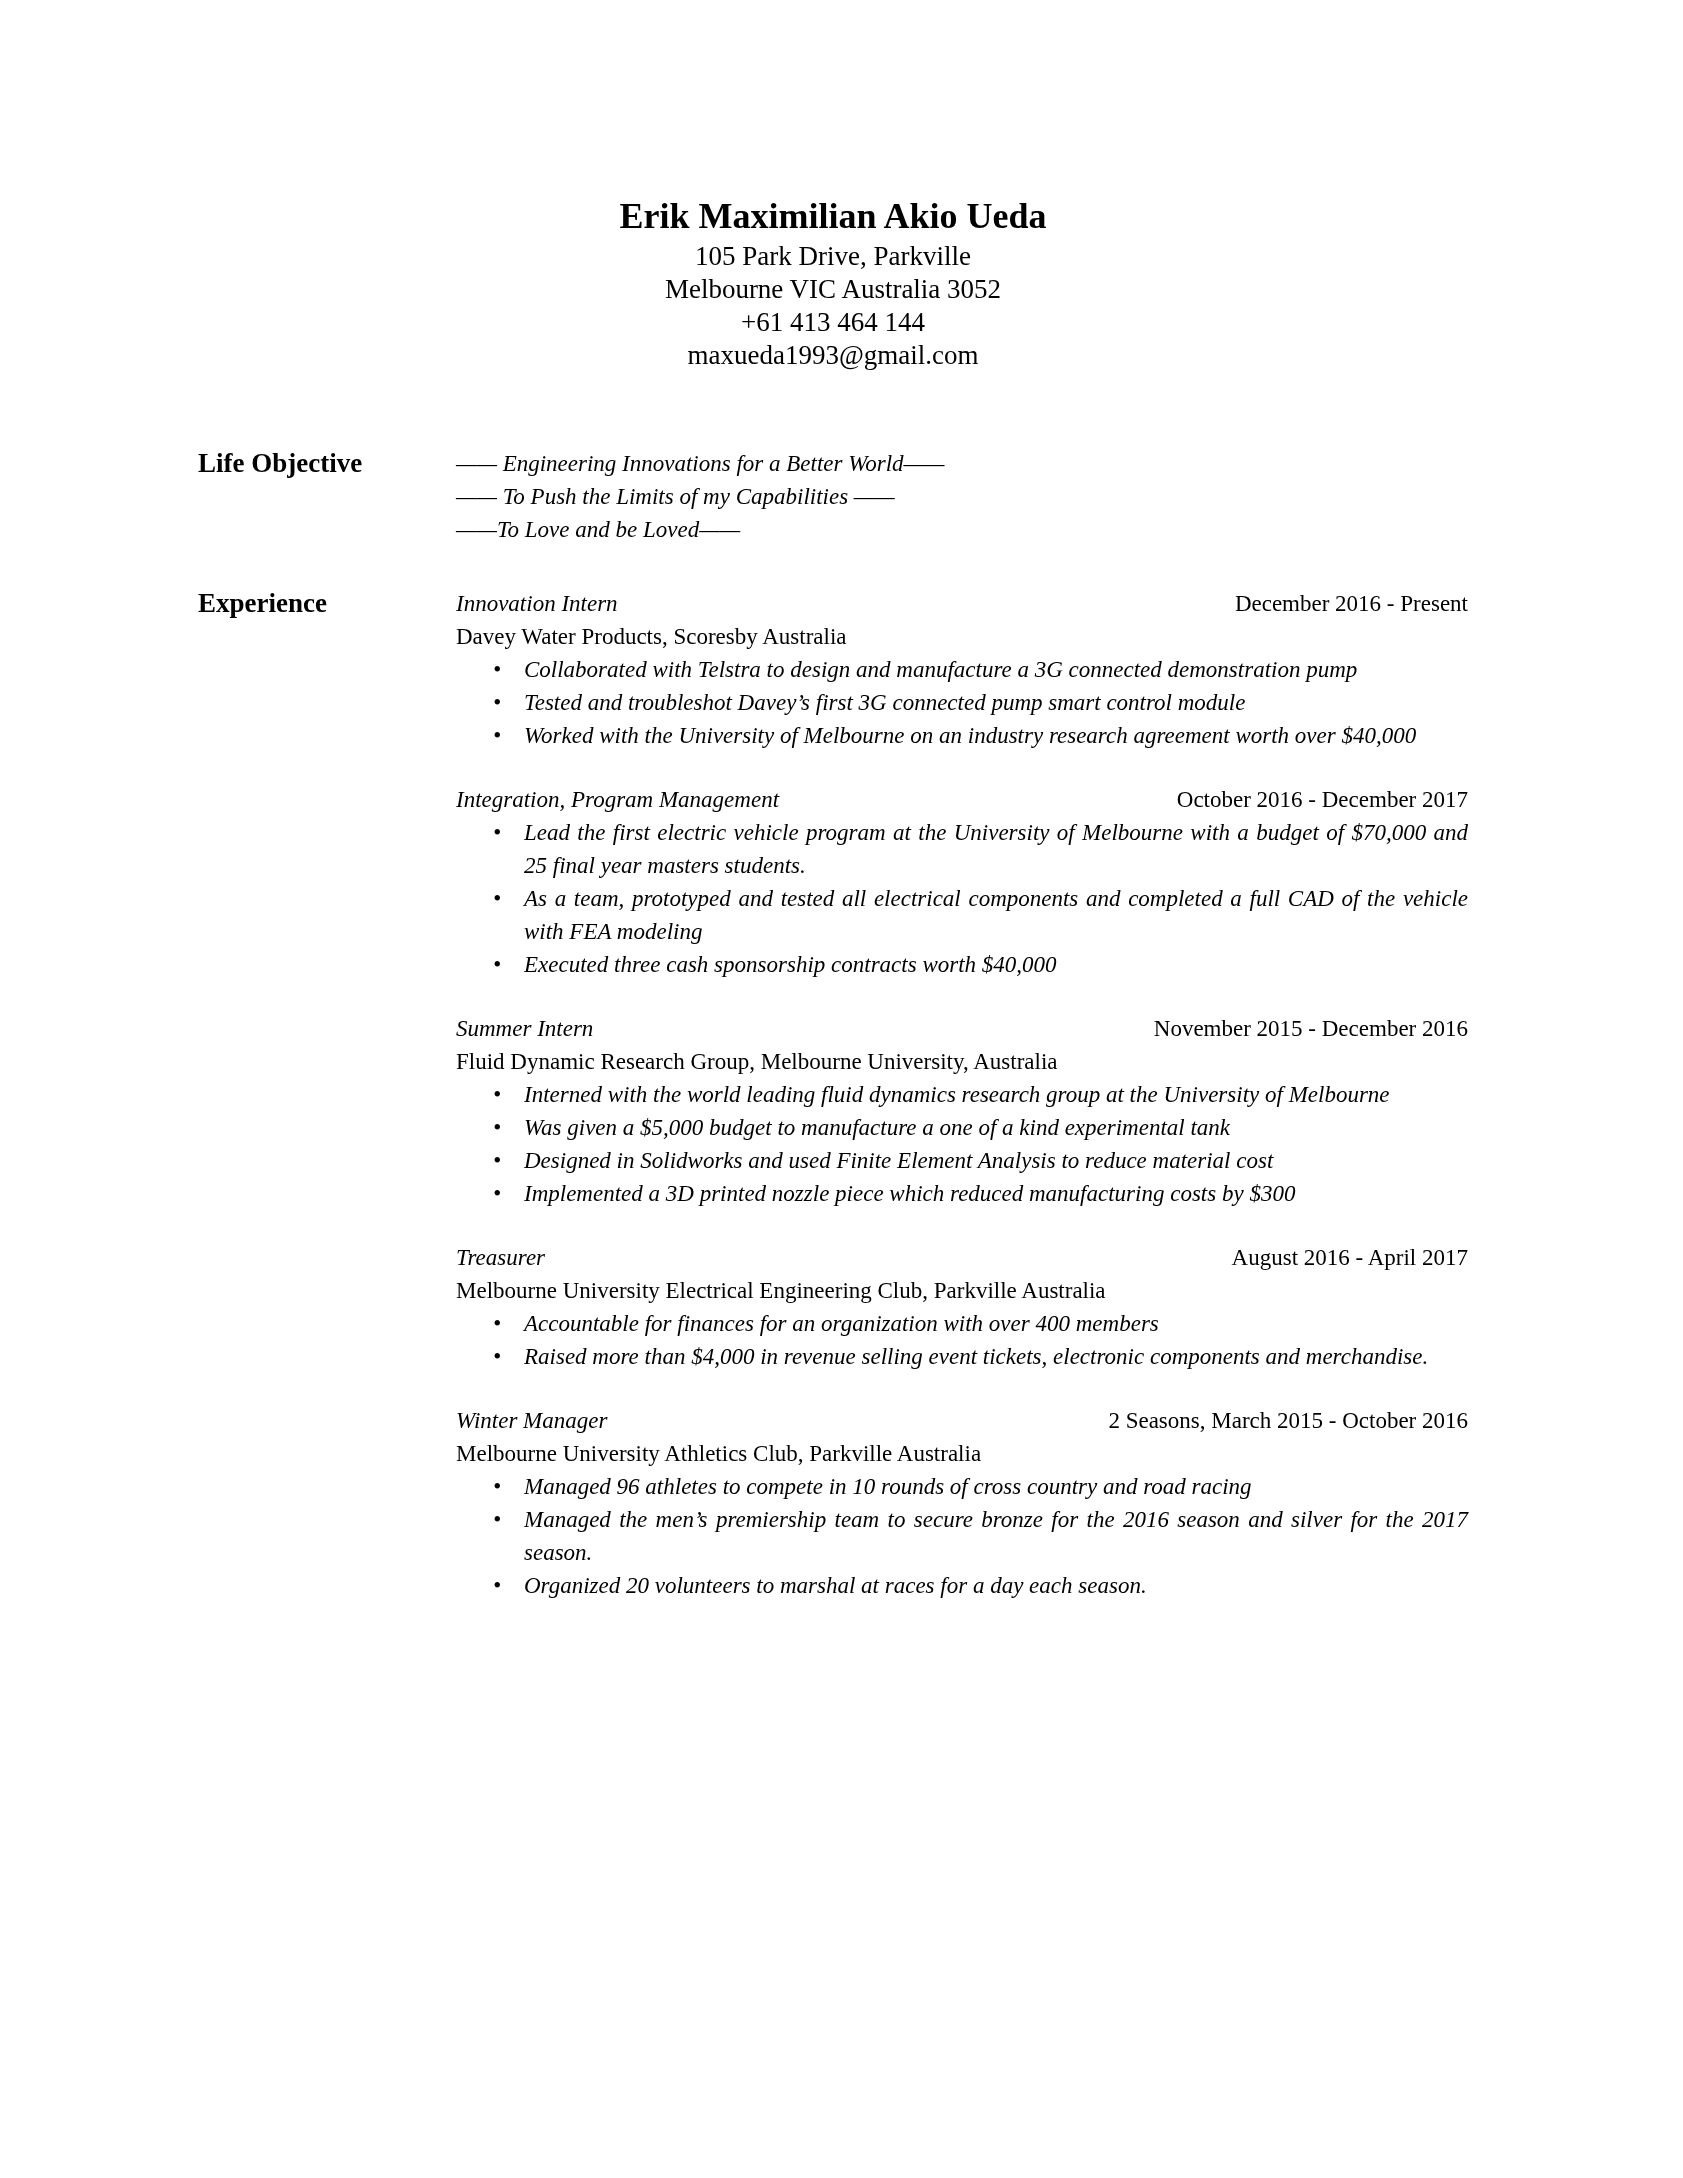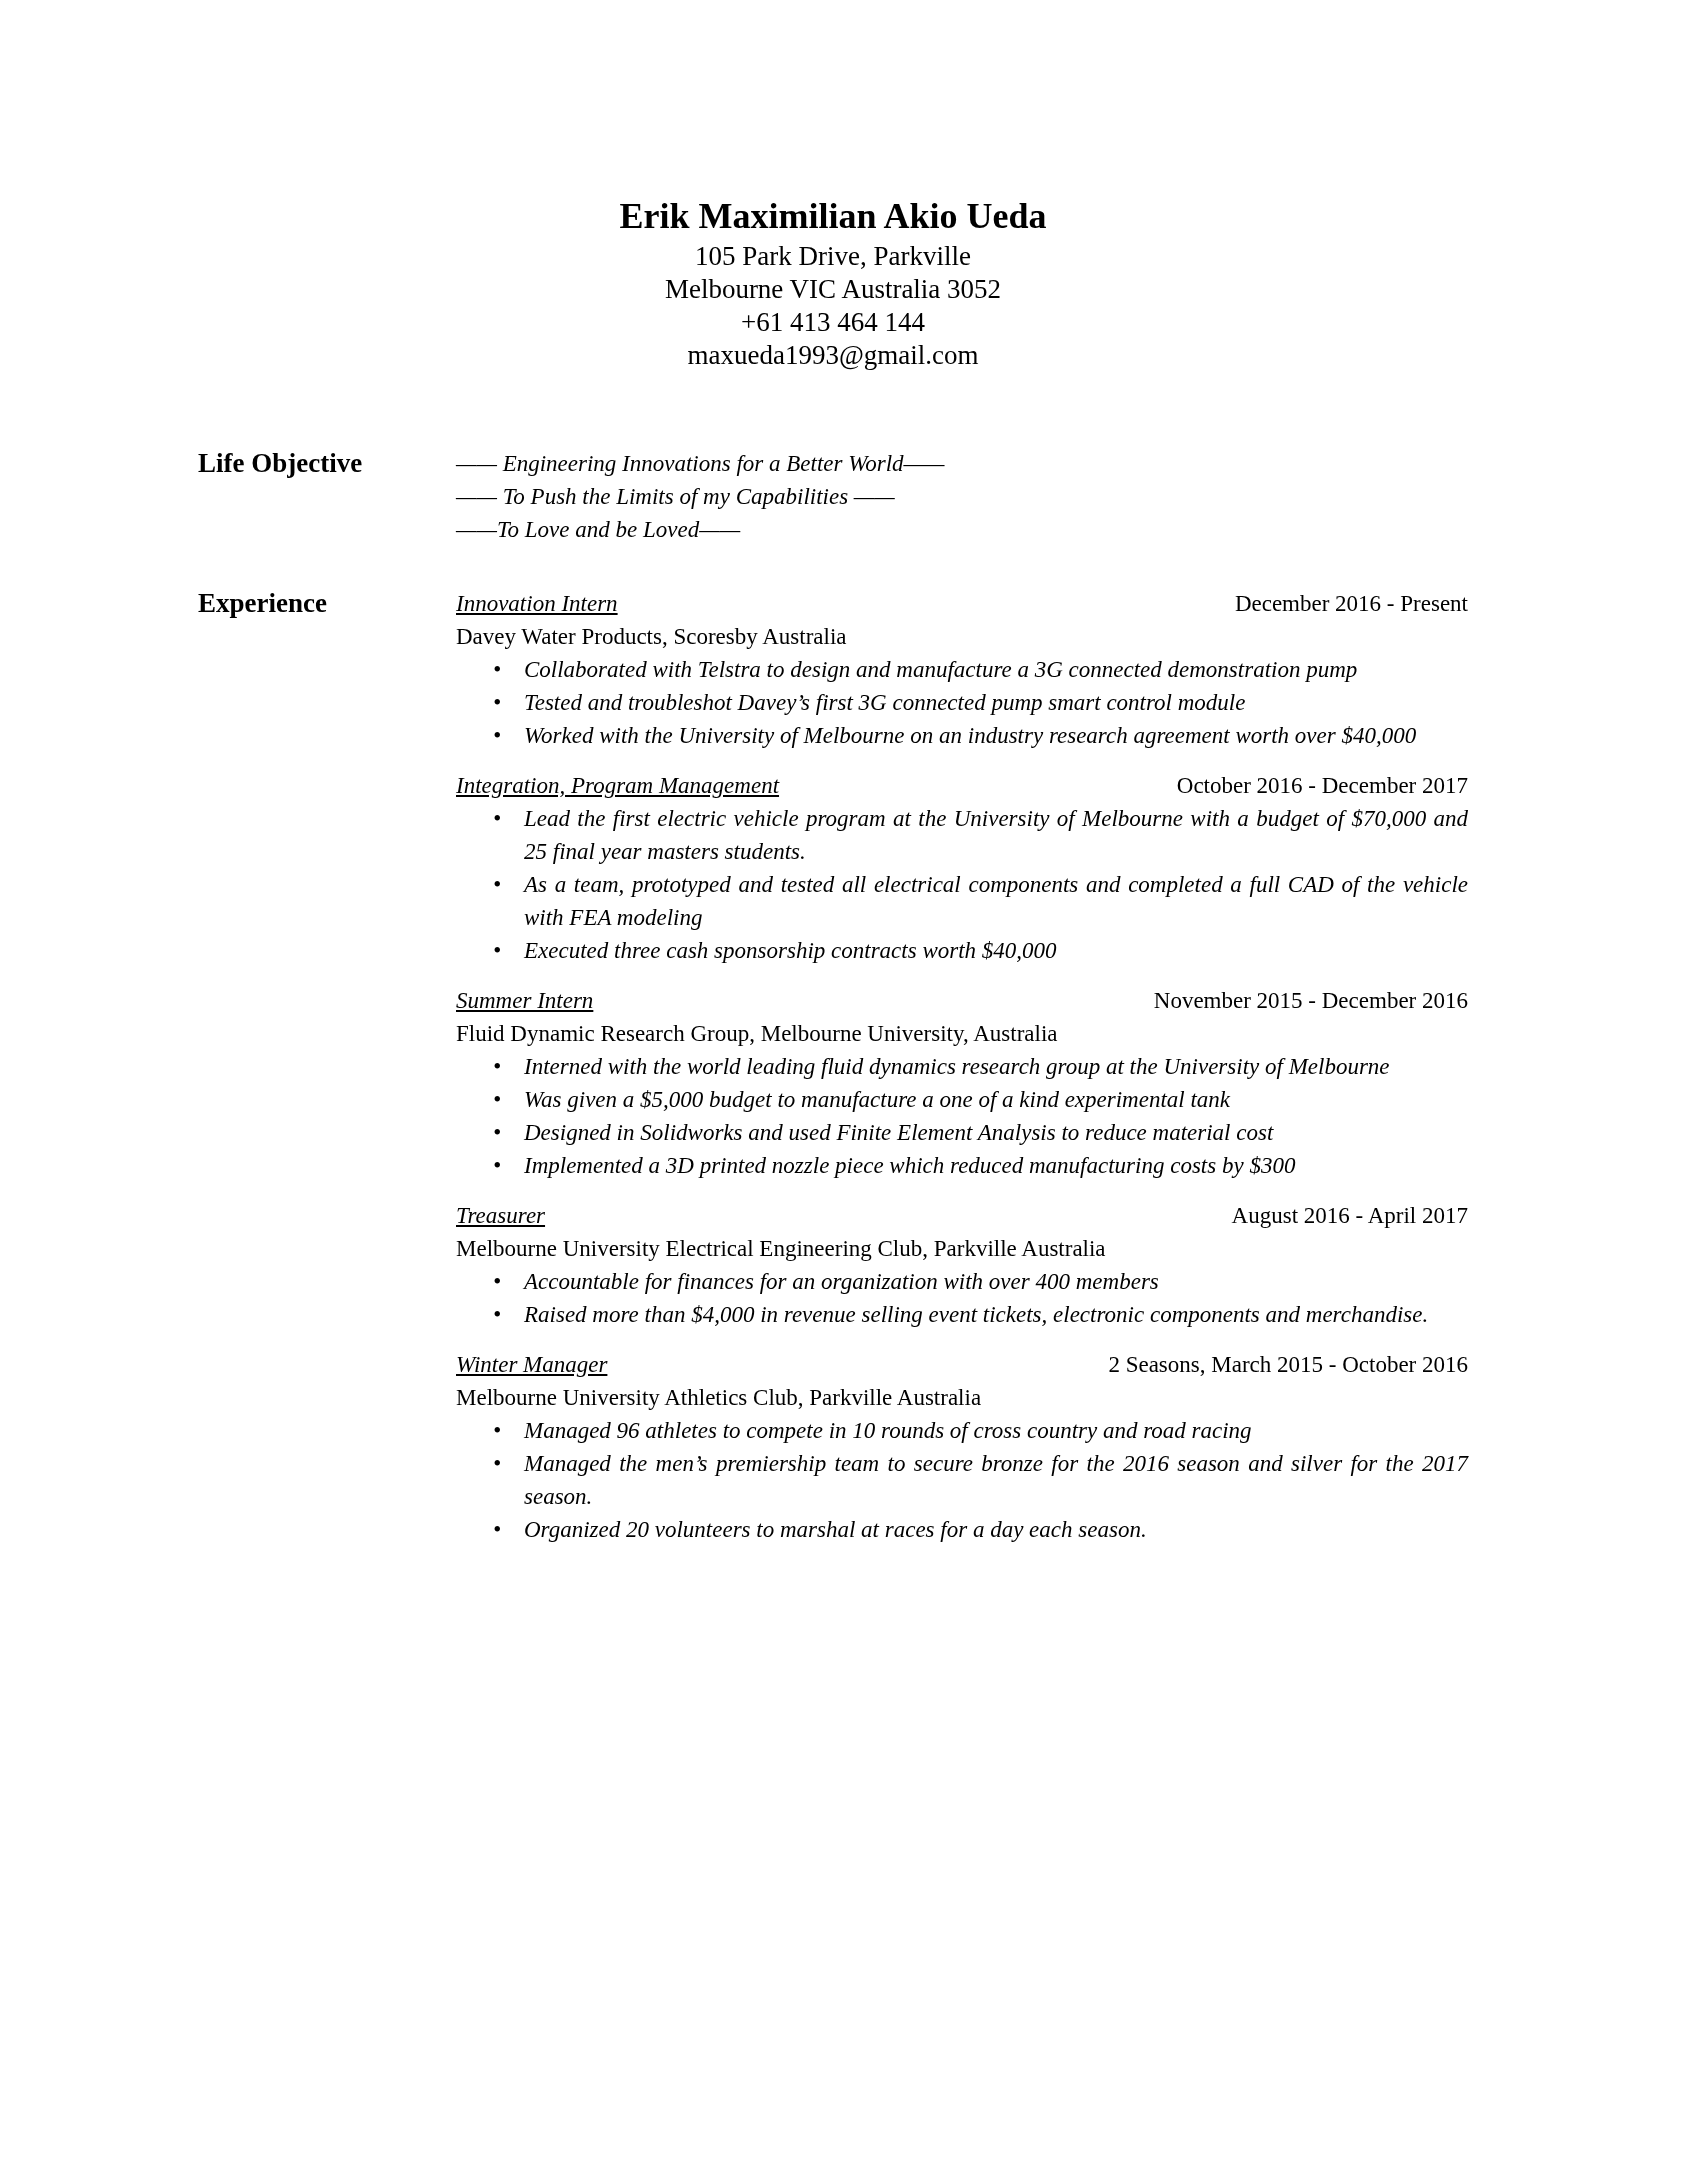--- a/index.html
+++ b/index.html
@@ -45,27 +45,27 @@
   .rsection-content {
     width: 1012px;
     flex-shrink: 0;
     font-size: 23px;
     line-height: 33px;
   }
   .section-objective { margin-top: 75px; justify-content: flex-end; }
   .section-experience { margin-top: 41px; }
   .objective-line { font-style: italic; }
   
-  .job + .job { margin-top: 17px; }
+  .job + .job { margin-top: 31px; }
   .job-head {
     display: flex;
     justify-content: space-between;
     align-items: baseline;
   }
-  .job-title { font-style: italic; text-decoration: underline; }
+  .job-title { font-style: italic; }
   .job-dates { font-style: normal; text-align: right; }
   .job-company { }
   .job-bullets {
     list-style: none;
     margin: 0;
     padding: 0 0 0 68px;
   }
   .job-bullets li {
     position: relative;
     text-align: justify;

